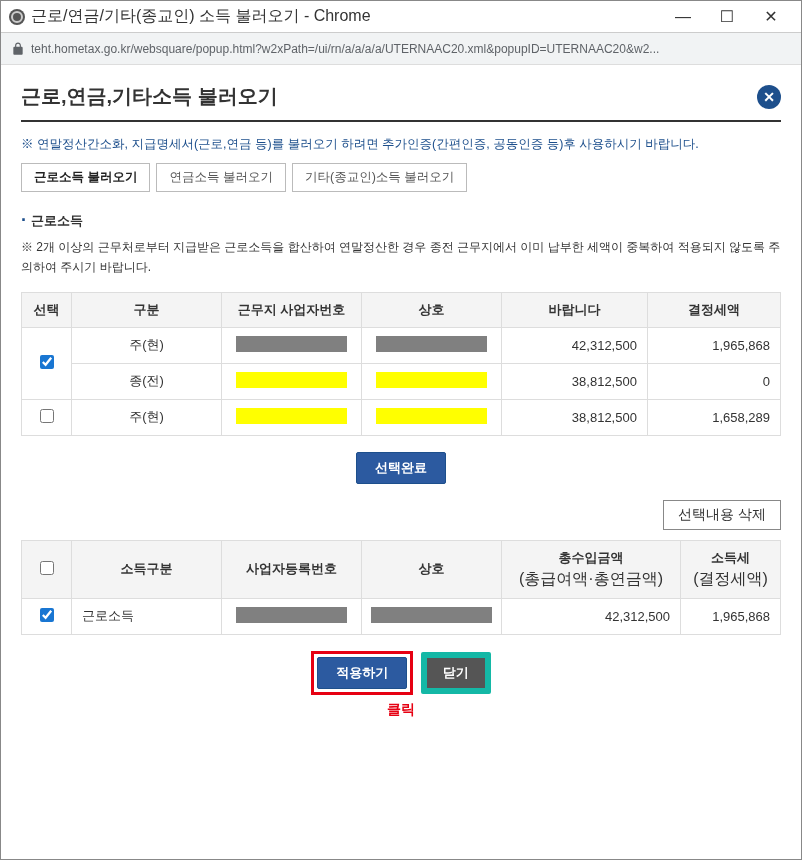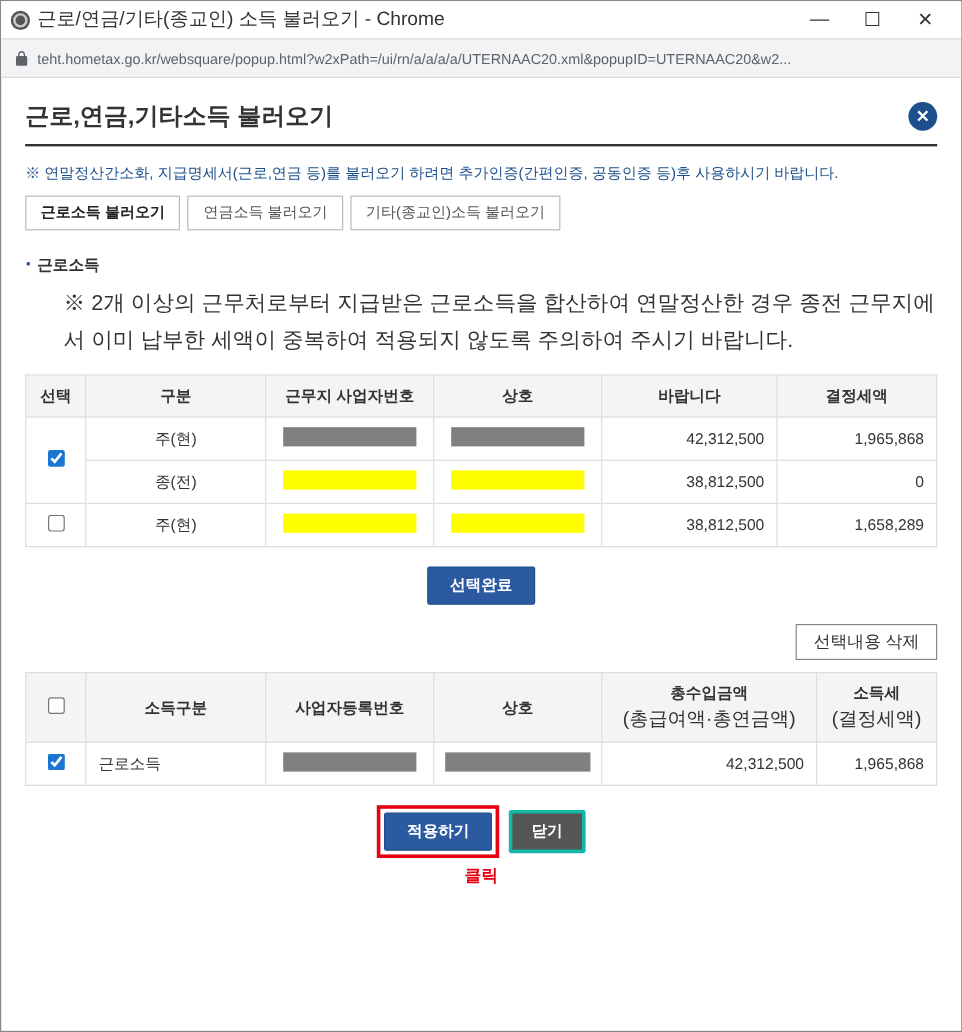--- a/index.html
+++ b/index.html
@@ -25,41 +25,41 @@
     .close-circle { width: 24px; height: 24px; border-radius: 50%; background: #1d4f8c; display: flex; align-items: center; justify-content: center; color: #fff; font-weight: bold; cursor: pointer; font-size: 14px; }
     
     .notice { color: #1d4f8c; font-size: 12.5px; margin-bottom: 10px; }
     
     .tab-buttons { display: flex; gap: 6px; margin-bottom: 18px; }
     .tab-btn { border: 1px solid #bbb; background: #fff; padding: 5px 12px; font-size: 12.5px; cursor: pointer; color: #555; }
     .tab-btn.active { font-weight: bold; color: #222; }
     
     .section-title { font-size: 13px; font-weight: bold; color: #333; margin-bottom: 6px; display: flex; align-items: center; }
     .section-title::before { content: "·"; color: #1d4f8c; font-size: 18px; margin-right: 4px; font-weight: bold; }
-    .section-note { font-size: 18px; color: #333; margin-bottom: 14px; line-height: 1.7; margin-left: 32px; }
+    .section-note { font-size: 12px; color: #333; margin-bottom: 14px; line-height: 1.7; }
     
     table.data-table { width: 100%; border-collapse: collapse; border-top: 1px solid #555; margin-bottom: 16px; }
     .data-table th { background: #f4f4f4; border: 1px solid #ddd; padding: 8px 6px; font-size: 13px; font-weight: bold; text-align: center; color: #333; }
     .data-table td { border: 1px solid #ddd; padding: 8px 6px; font-size: 13px; text-align: center; background: #fff; vertical-align: middle; }
     .data-table td.num { text-align: right; padding-right: 10px; }
     .data-table td.left { text-align: left; padding-left: 10px; }
     .redact-gray { display: inline-block; background: #808080; height: 16px; width: 88%; }
     .redact-yellow { display: inline-block; background: #ffff00; height: 16px; width: 88%; }
     
     .checkbox { width: 14px; height: 14px; cursor: pointer; accent-color: #1976d2; }
     
     .center-row { text-align: center; margin-bottom: 16px; }
     .btn-primary { background: #2c5aa0; color: #fff; border: 1px solid #1d4f8c; padding: 6px 18px; font-size: 13px; font-weight: bold; cursor: pointer; border-radius: 2px; }
     
     .right-row { text-align: right; margin-bottom: 10px; }
     .btn-outline { background: #fff; border: 1px solid #888; padding: 5px 14px; font-size: 14px; cursor: pointer; color: #333; }
     
     .footer-buttons { text-align: center; margin-top: 16px; }
     .btn-highlight-wrap { display: inline-block; border: 3px solid #e60012; padding: 3px; margin-right: 4px; }
-    .btn-dark { background: #555; color: #fff; border: 3px solid #14b8a6; padding: 6px 16px; font-size: 13px; font-weight: bold; cursor: pointer; border-radius: 2px; }
+    .btn-dark { background: #555; color: #fff; border: 6px solid #14b8a6; padding: 6px 16px; font-size: 13px; font-weight: bold; cursor: pointer; border-radius: 2px; }
     .click-label { color: #e60012; font-weight: bold; text-align: center; margin-top: 6px; font-size: 14px; }
     .th-sub { font-size: 16px; font-weight: normal; display: block; margin-top: 2px; }
   </style>
 </head>
 <body>
 
 <div class="window">
   <div class="titlebar">
     <span class="titlebar-icon"></span>
     <span class="titlebar-text">근로/연금/기타(종교인) 소득 불러오기 - Chrome</span>

